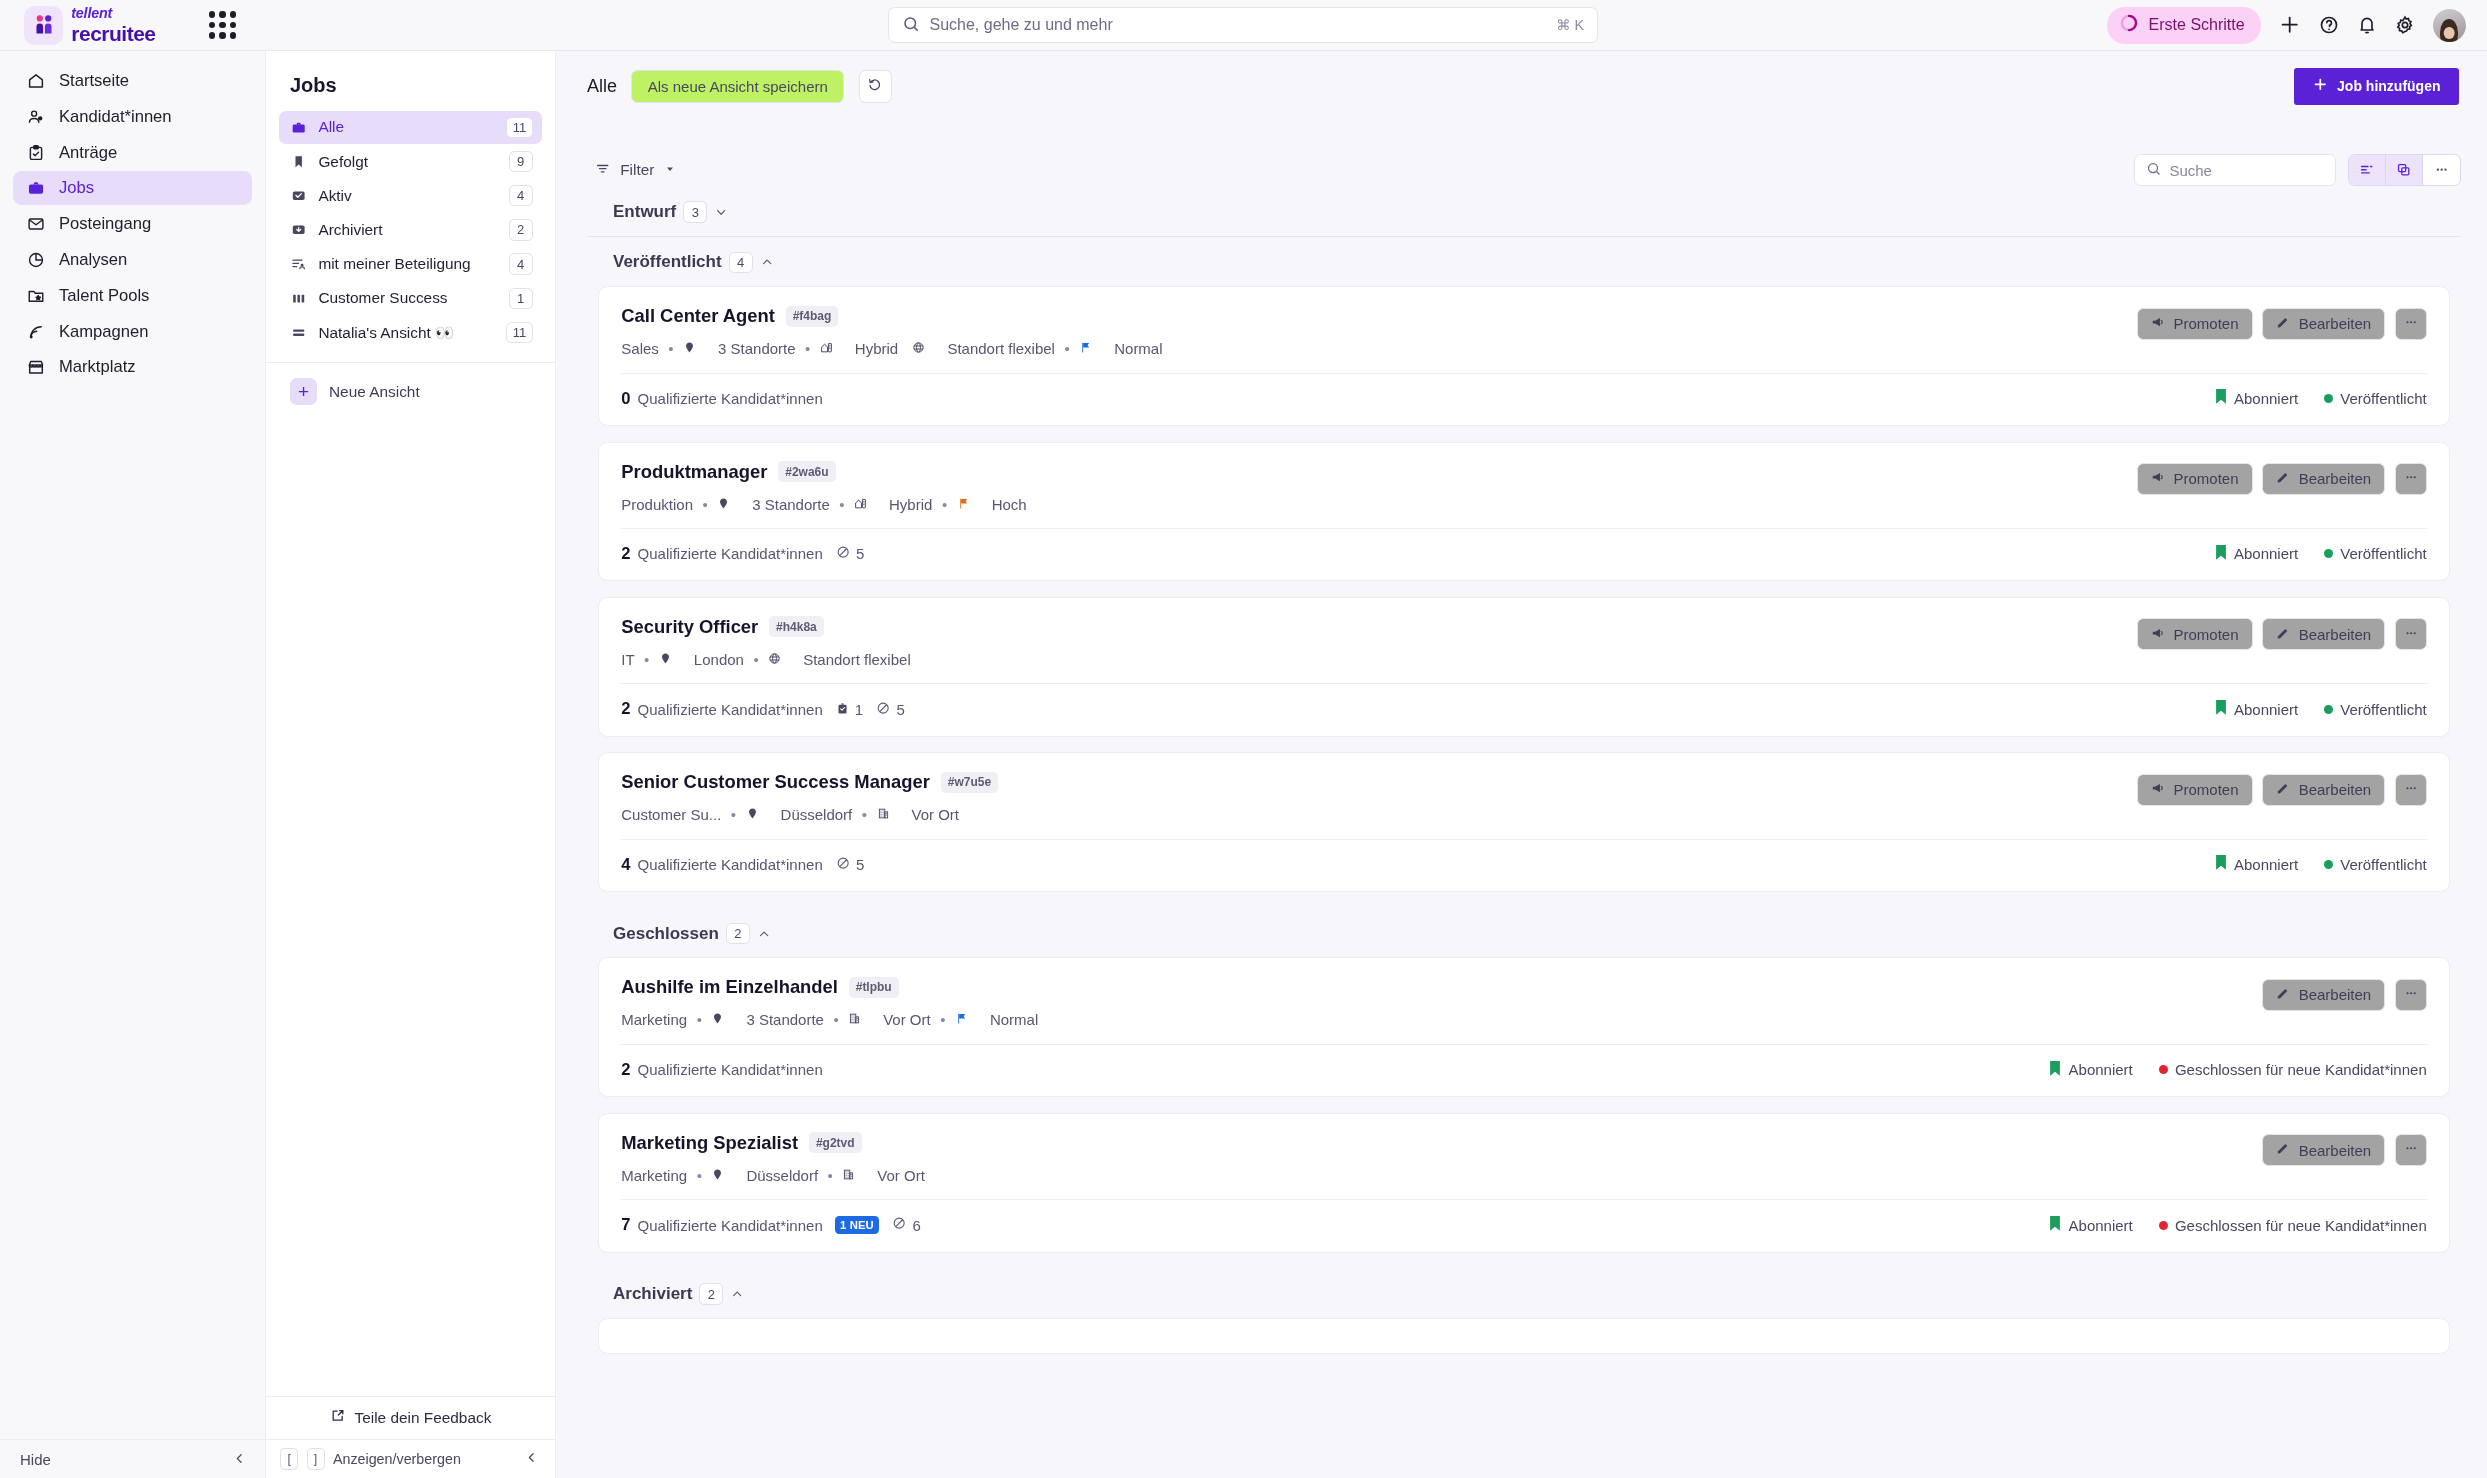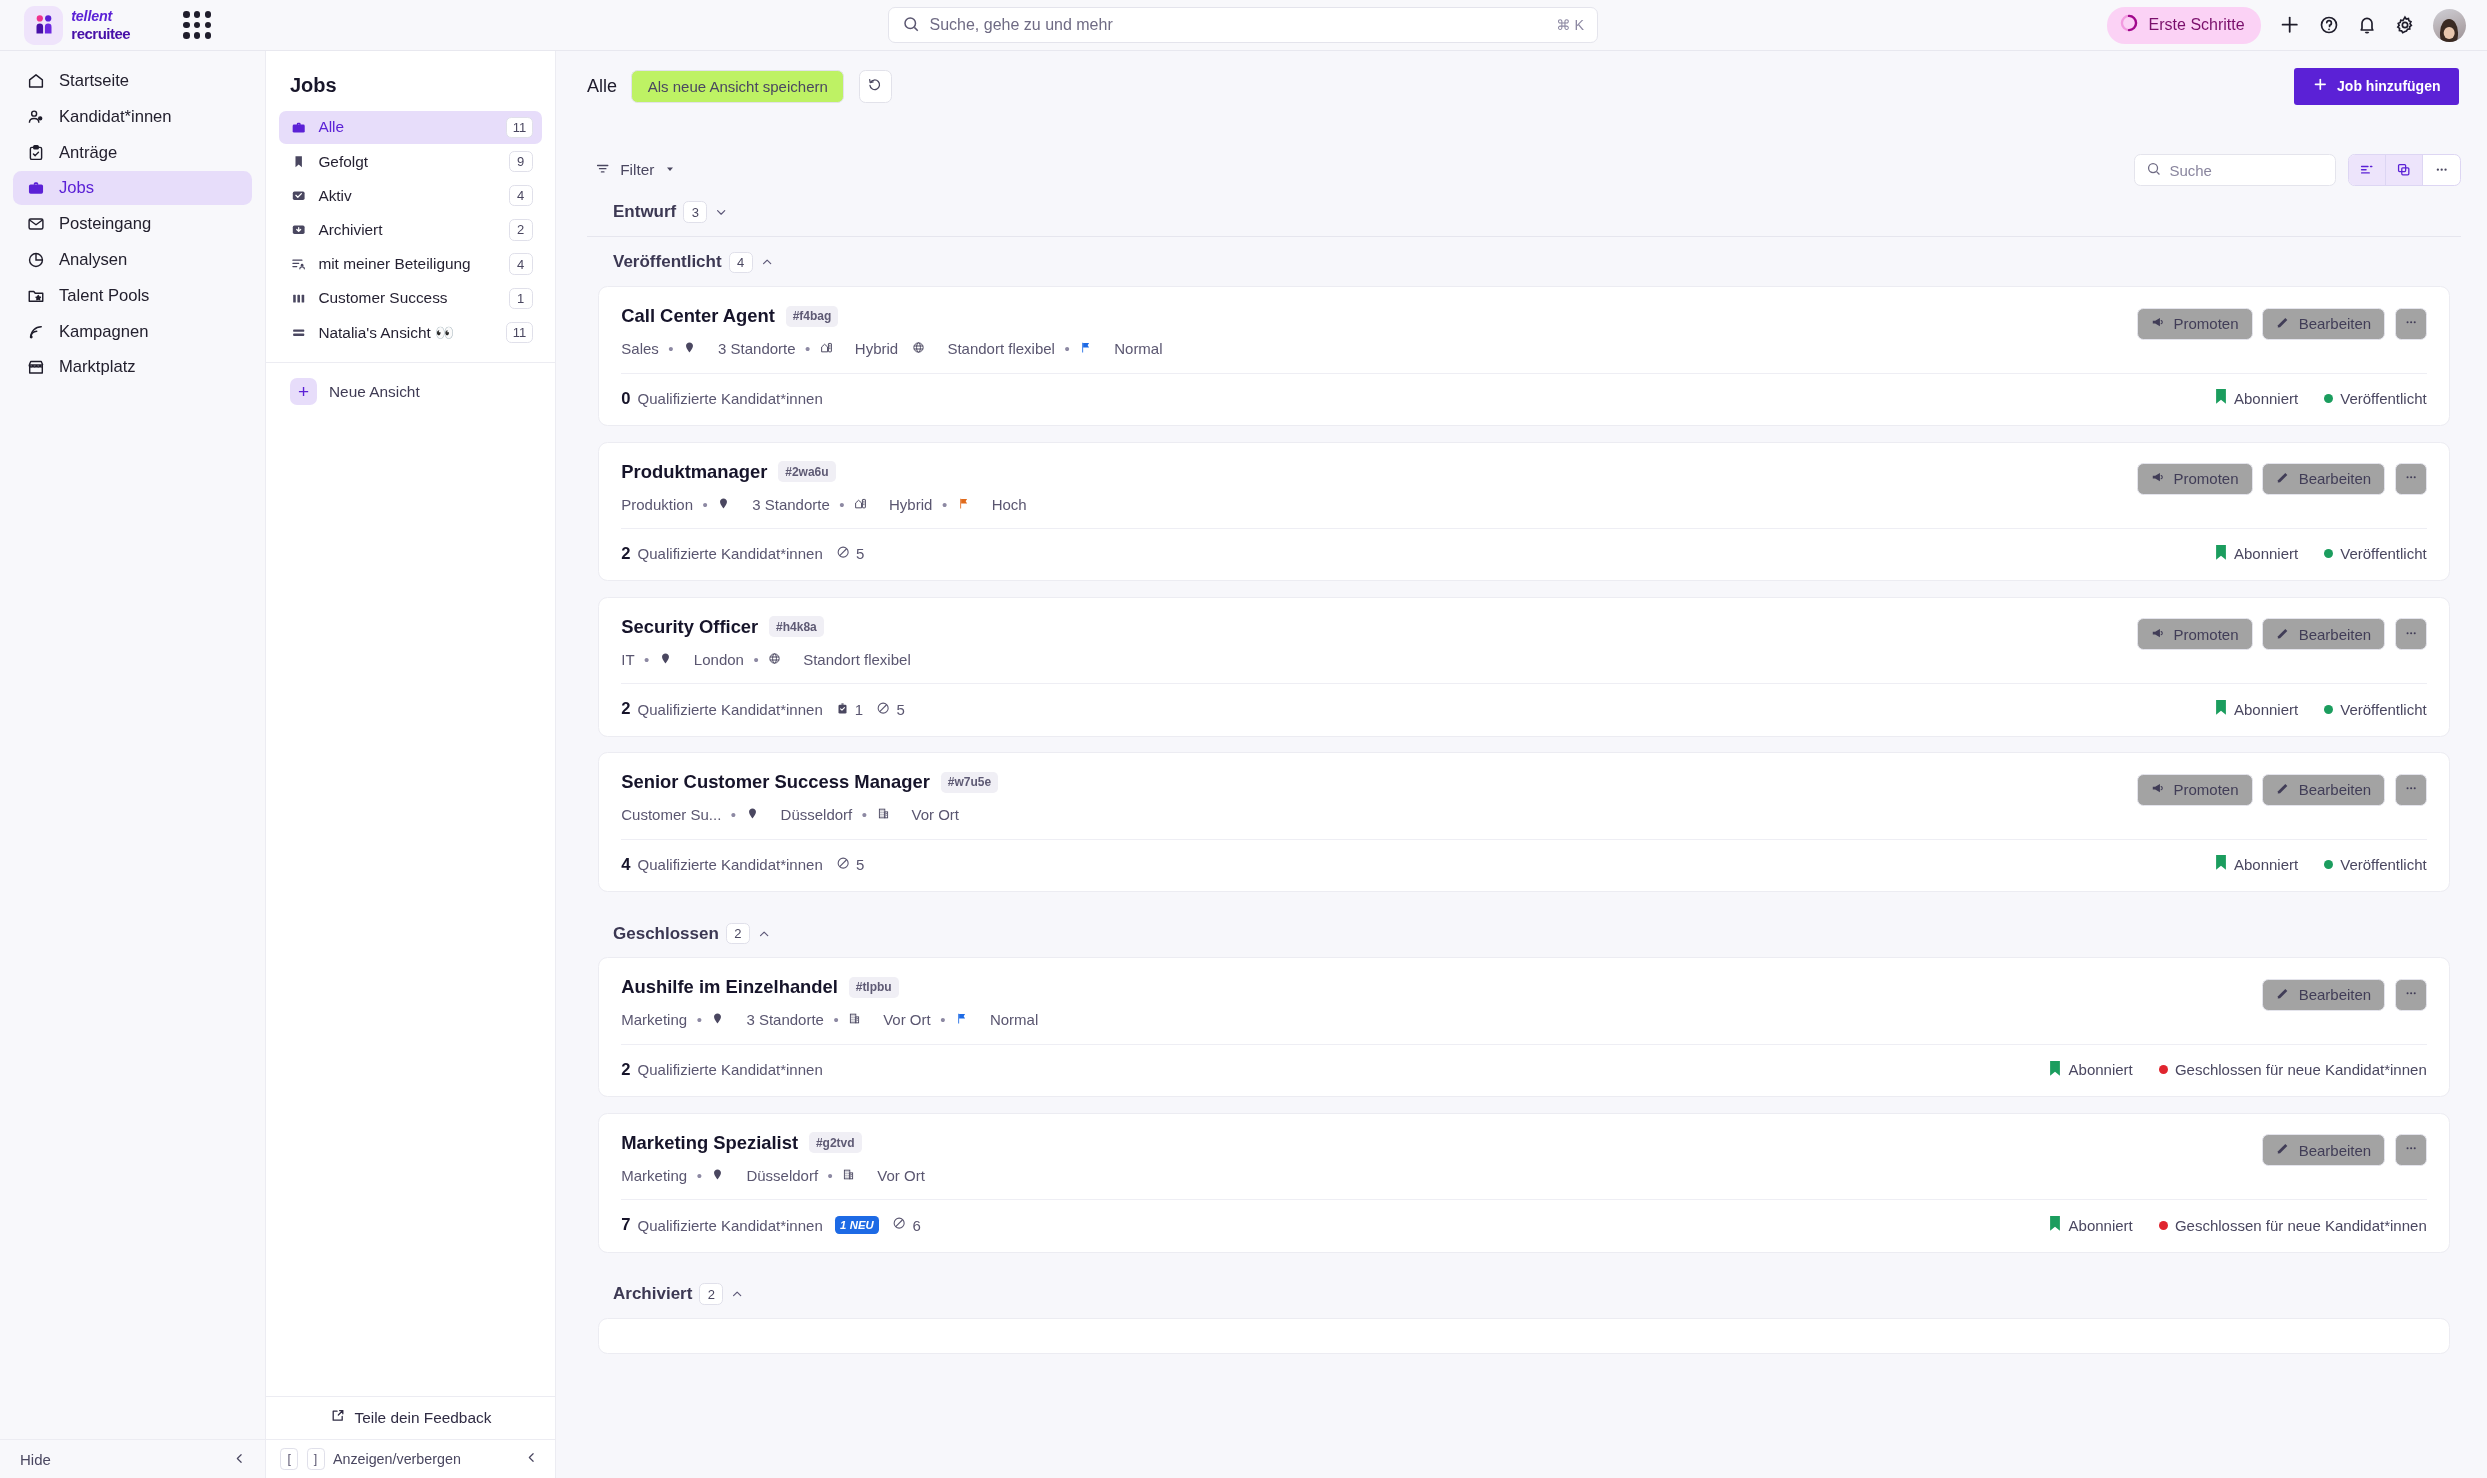--- a/index.html
+++ b/index.html
@@ -21,21 +21,21 @@
     position: relative;
   }
   .logo-wrap { display: flex; align-items: center; margin-left: 24px; gap: 8.3px; }
   .logo-badge {
     width: 39px; height: 39px; border-radius: 10.7px; background: #efe4fb;
     display: flex; align-items: center; justify-content: center;
   }
   .logo-badge svg { display:block; }
   .logo-text { display:flex; flex-direction: column; line-height: 1; }
   .logo-text .t1 { font-size: 14.3px; font-weight: 700; font-style: italic; color: #5b21d6; letter-spacing: -0.2px;}
-  .logo-text .t2 { font-size: 15px; font-weight: 700; color: #4710a8; letter-spacing: -0.5px; margin-top: 2px;}
+  .logo-text .t2 { font-size: 21px; font-weight: 700; color: #4710a8; letter-spacing: -0.5px; margin-top: 2px;}
   .grid-apps { margin-left: 53px; display: grid; grid-template-columns: repeat(3, 6.5px); gap: 4.2px; cursor:pointer;}
   .grid-apps i { width: 6.5px; height: 6.5px; border-radius: 50%; background: #1f1d2b; display:block;}
 
   .global-search {
     position: absolute; left: 888px; top: 7.1px;
     width: 710px; height: 36px;
     background: #fff; border: 0.6px solid #e4e4ec; border-radius: 7.1px;
     display: flex; align-items: center; padding: 0 13px; gap: 9.5px;
   }
   .global-search .ph { font-size: 16px; color: #6f6b84; }
@@ -212,21 +212,21 @@
   .act.sq { width: 32px; padding: 0; justify-content:center; }
   .card-sep { height:0.6px; background:#eeeef4; margin: 0 22.6px; }
   .card-bot {
     display:flex; align-items:center; padding: 15.4px 22.6px 16.6px 22.6px; font-size: 15px; color:#5a5670;
   }
   .cand-num { font-size: 16.6px; font-weight: 700; color:#16142a; margin-right: 7.1px; }
   .bot-spacer { flex:1; }
   .mini { display:flex; align-items:center; gap: 6px; margin-left: 13px; }
   .badge-new {
     background:#1d6ae5; color:#fff; border-radius:4.2px; font-size:11.3px; font-weight:700;
-    padding: 3px 5.3px; margin-left: 12px; letter-spacing:0.1px;font-style:italic;
+    padding: 3px 5.3px; margin-left: 12px; letter-spacing:0.1px;
   }
   .status { display:flex; align-items:center; gap: 7.1px; margin-left: 26px; font-size: 15px; color:#4a4760; }
   .dot-g { width:9px;height:9px;border-radius:50%;background:#1b9d5e; display:block;}
   .dot-r { width:9px;height:9px;border-radius:50%;background:#e0252f; display:block;}
 </style>
 </head>
 <body>
 
 <div class="app">
 

